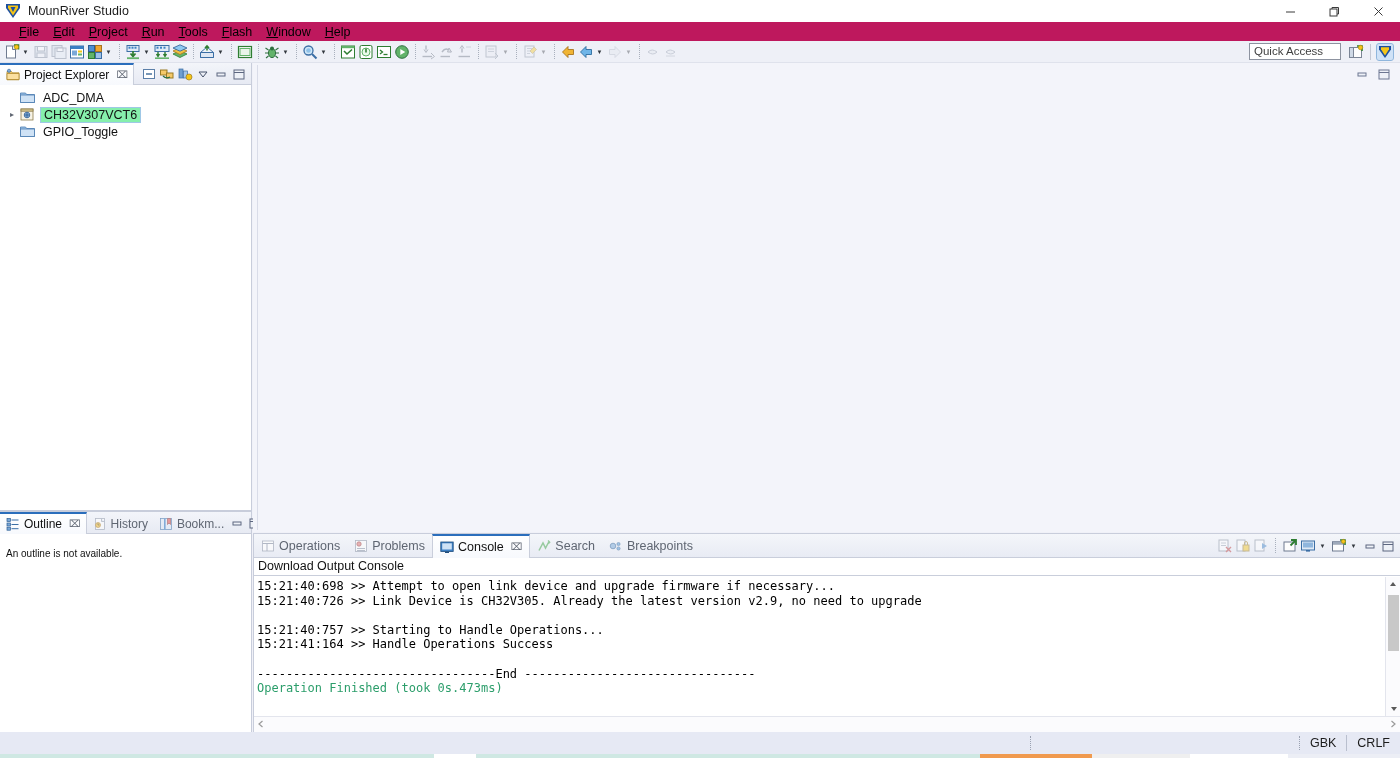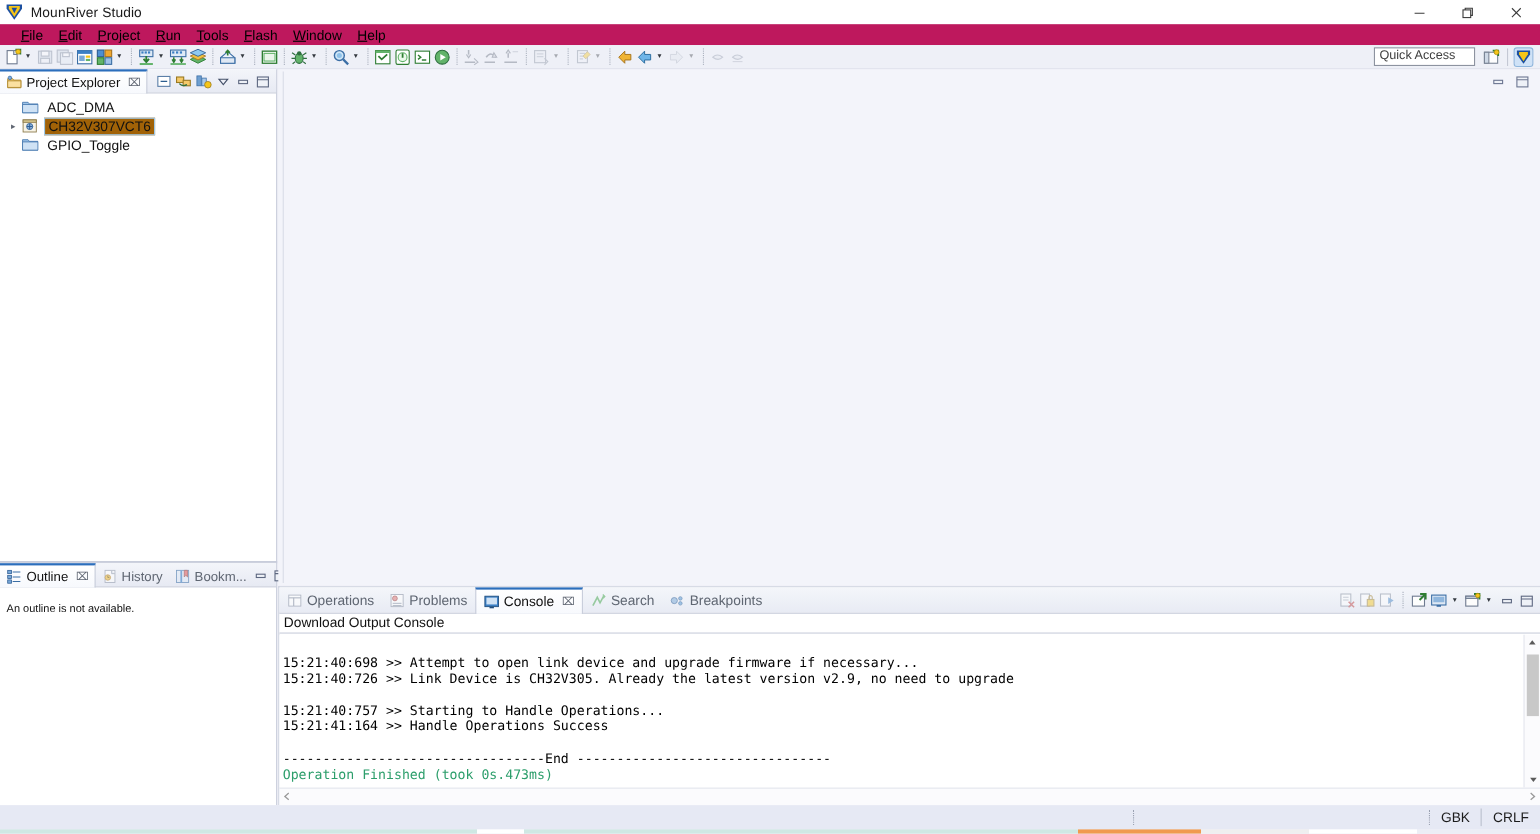--- a/index.html
+++ b/index.html
@@ -107,21 +107,21 @@
 
   .tree { padding: 4px 0 0 0; font-size: 12.5px; color: #111; }
   .tree-row {
     height: 17px; display: flex; align-items: center; padding-left: 4px; white-space: nowrap;
   }
   .tree-row .twisty {
     width: 16px; text-align: center; font-size: 8px; color: #606672; flex: none;
   }
   .tree-row .nodeicon { width: 16px; height: 16px; position: relative; flex: none; margin-right: 4px; }
   .tree-row.selected .label {
-    background: #a16207; border: 1px solid #9fc8e6; padding: 0 3px; margin: -1px 0;
+    background: #86efac; border: 1px solid #9fc8e6; padding: 0 3px; margin: -1px 0;
   }
   .tree-row .label { padding: 0 3px; }
 
   
   .ol-panel {
     position: absolute; left: 0; top: 448px; width: 252px; height: 221px;
     background: #ffffff; border-right: 1px solid #c8cddb; border-top: 1px solid #c8cddb;
   }
   .ol-body { padding: 14px 0 0 6px; font-size: 10px; color: #111; }
 
@@ -159,21 +159,21 @@
   }
   .console-title {
     height: 18px; font-size: 12.5px; color: #111; padding: 1px 0 0 4px;
     border-bottom: 1px solid #c9cedb; background: #fff;
   }
   .console-body {
     position: absolute; left: 0; right: 15px; top: 43px; bottom: 16px;
     background: #ffffff; overflow: hidden;
     font-family: "DejaVu Sans Mono", "Liberation Mono", monospace;
     font-size: 12px; line-height: 14.6px; color: #000;
-    padding: 18px 0 0 3px; white-space: pre;
+    padding: 2px 0 0 3px; white-space: pre;
   }
   .console-line.ok { color: #2c9e6b; }
   .vscroll {
     position: absolute; right: 0; top: 43px; bottom: 16px; width: 15px;
     background: #fbfbfd; border-left: 1px solid #e3e5ed;
   }
   .vs-arrow { height: 14px; display: flex; align-items: center; justify-content: center;
     font-size: 8px; color: #3a3a3a; }
   .vs-thumb { position: absolute; top: 18px; left: 2px; width: 11px; height: 56px; background: #c8c8c8; }
   .hscroll {

